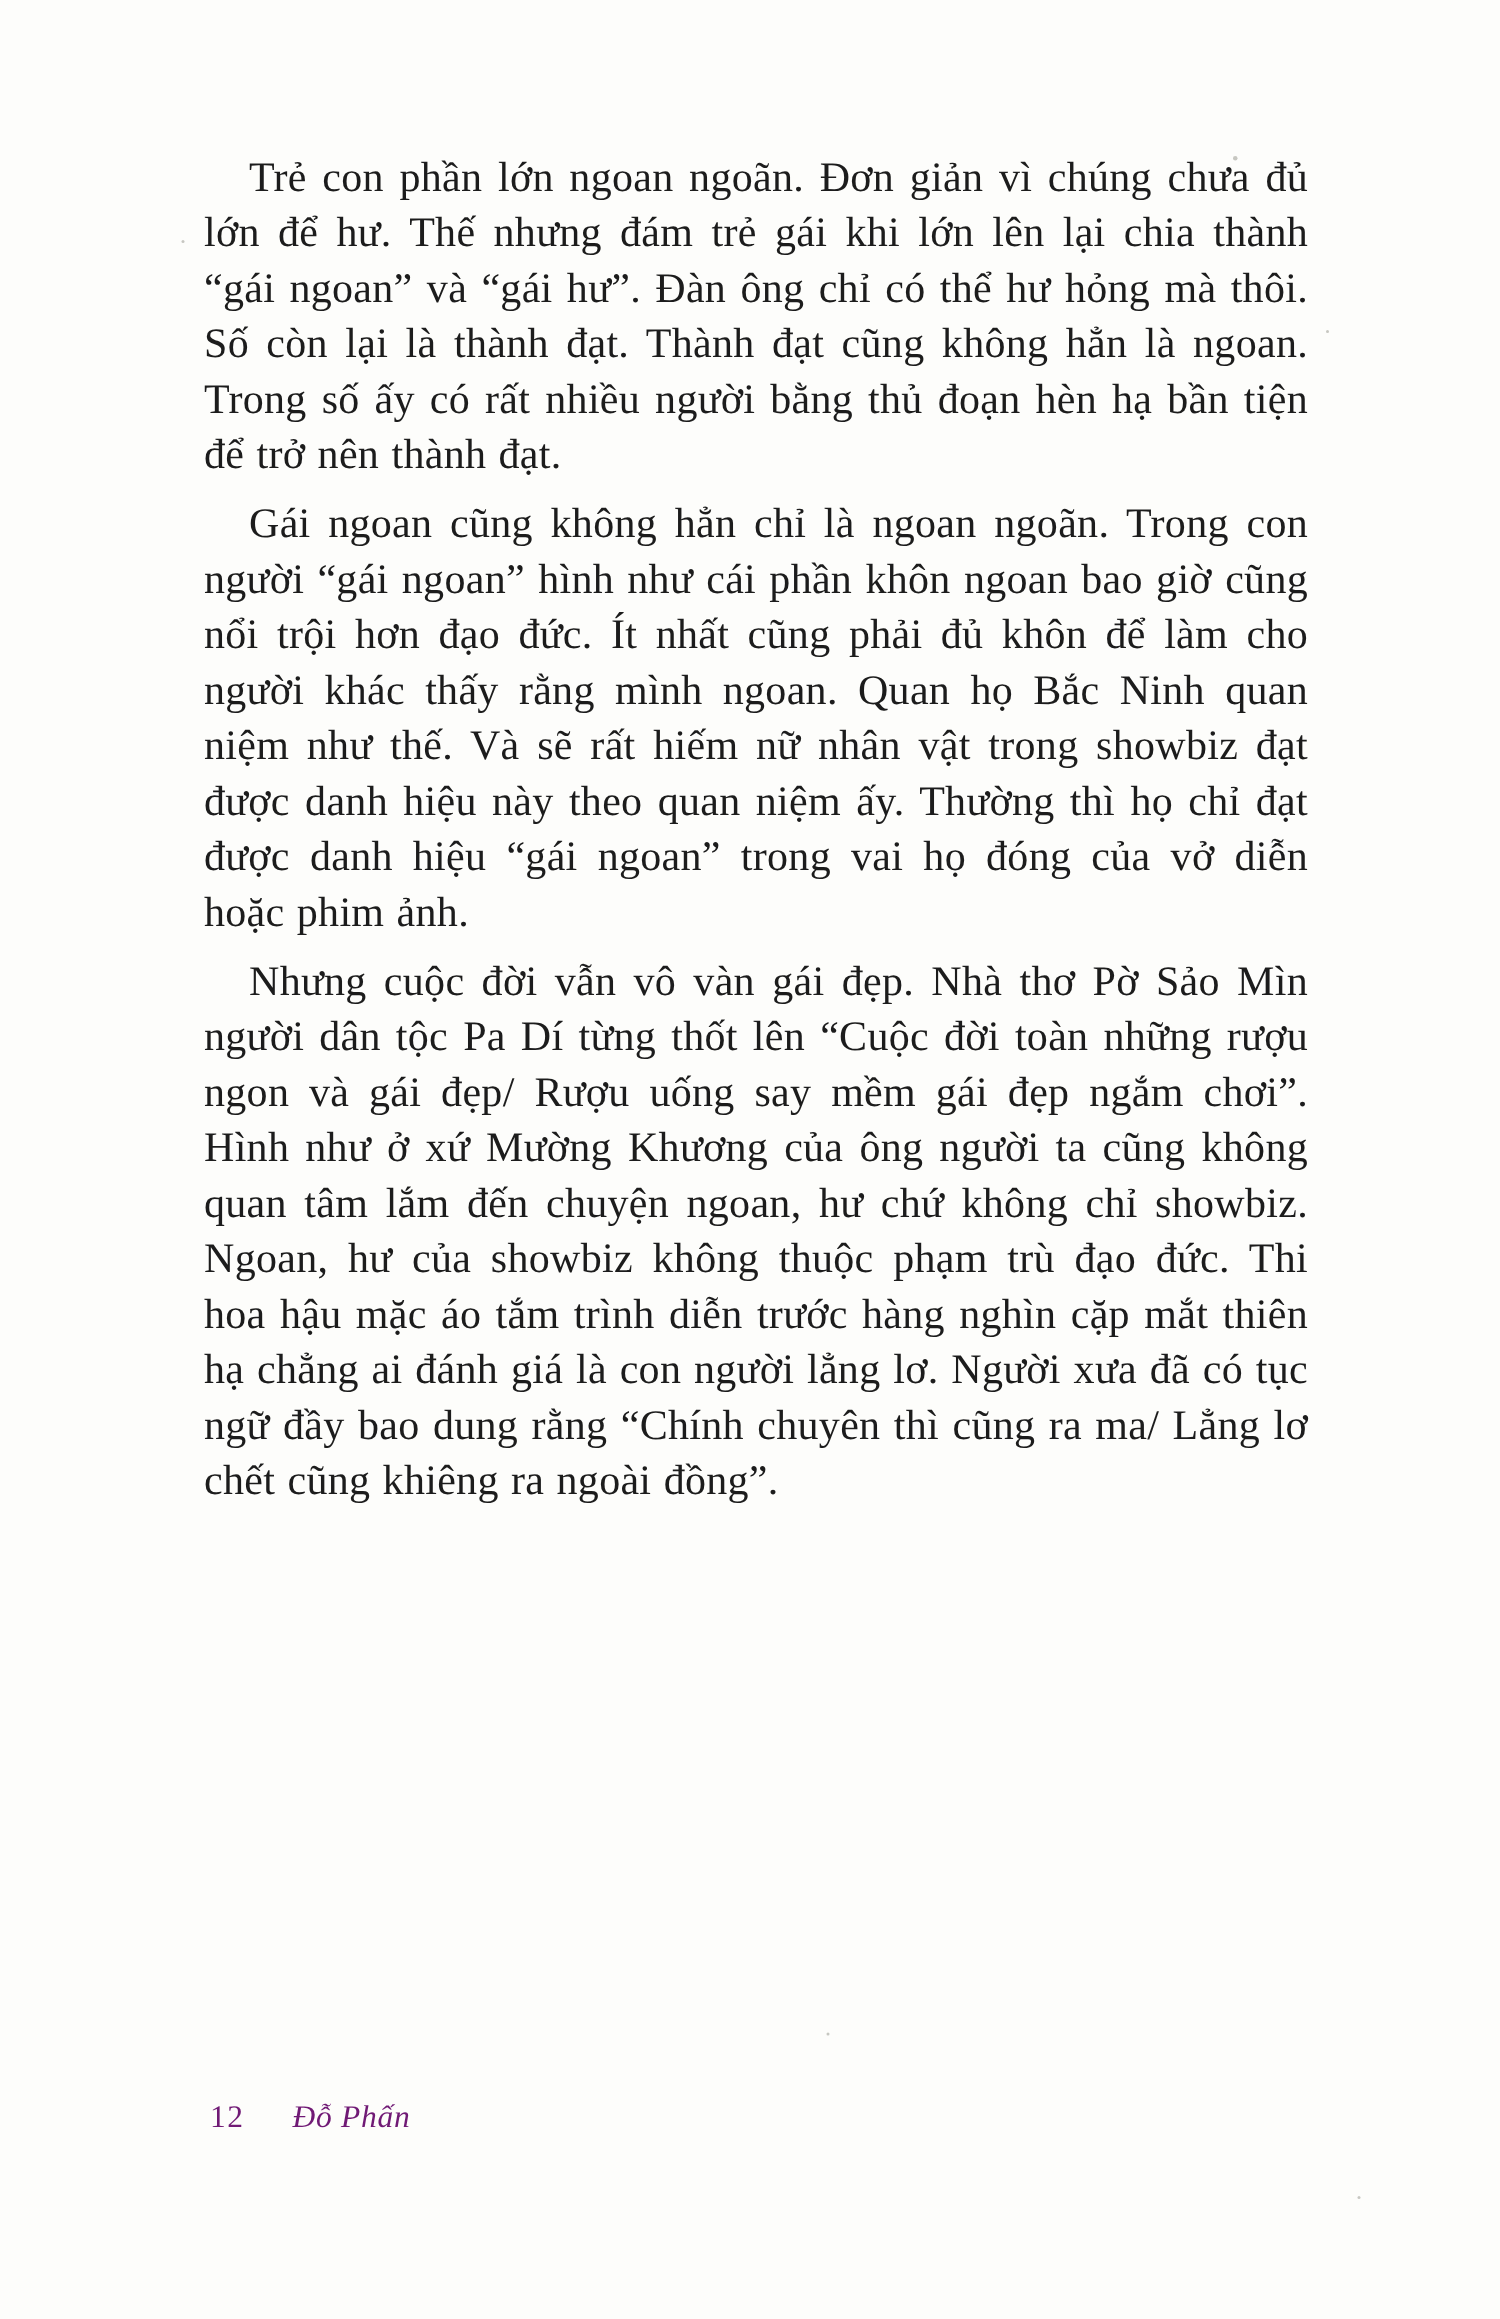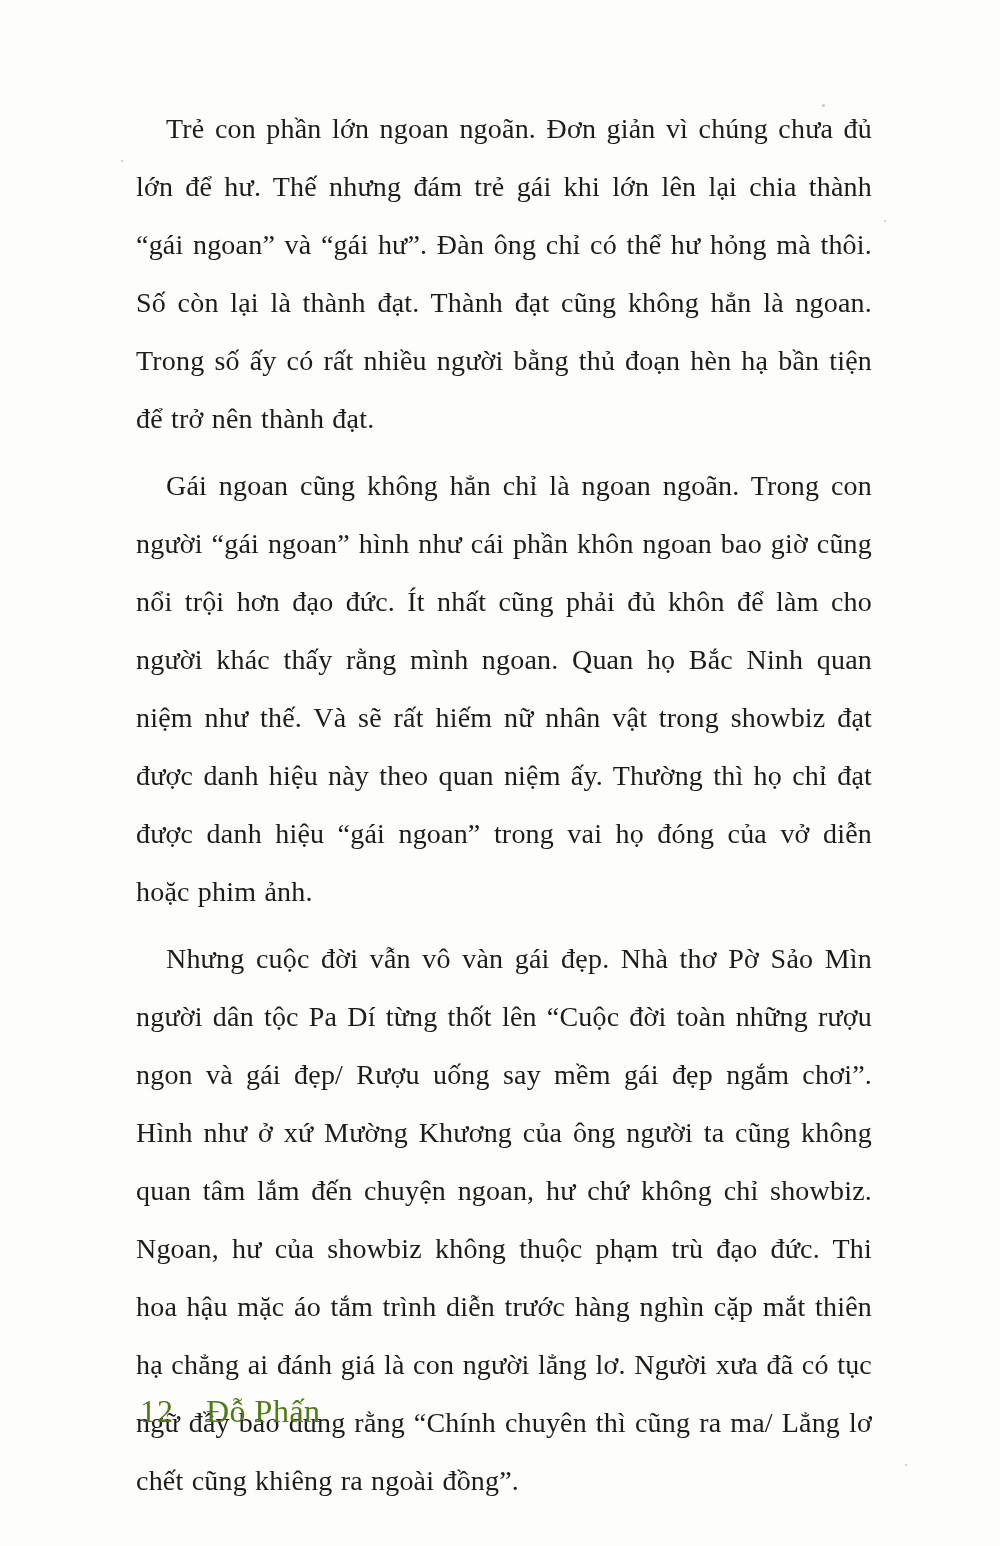--- a/index.html
+++ b/index.html
@@ -21,42 +21,43 @@
   }
   .text-block {
     position: absolute;
     left: 136px;
     top: 100px;
     width: 736px;
   }
   .text-block p {
     margin: 0 0 9px 0;
     font-size: 28px;
-    line-height: 58px;
+    line-height: 37px;
     text-align: justify;
     text-indent: 30px;
     word-spacing: 1px;
     letter-spacing: 0.2px;
   }
   .page-footer {
     position: absolute;
     left: 140px;
     top: 1396px;
-    font-size: 32px;
+    font-size: 21px;
     line-height: 30px;
     display: flex;
     align-items: baseline;
     gap: 32px;
-    color: #4d7c0f;
+    color: #701a75;
   }
   .page-number {
     font-style: normal;
     letter-spacing: 1px;
   }
   .author-name {
+    font-style: italic;
     letter-spacing: 0.5px;
   }
   
   .speck {
     position: absolute;
     background: #9a9a92;
     border-radius: 50%;
     width: 3px;
     height: 3px;
     opacity: 0.55;

